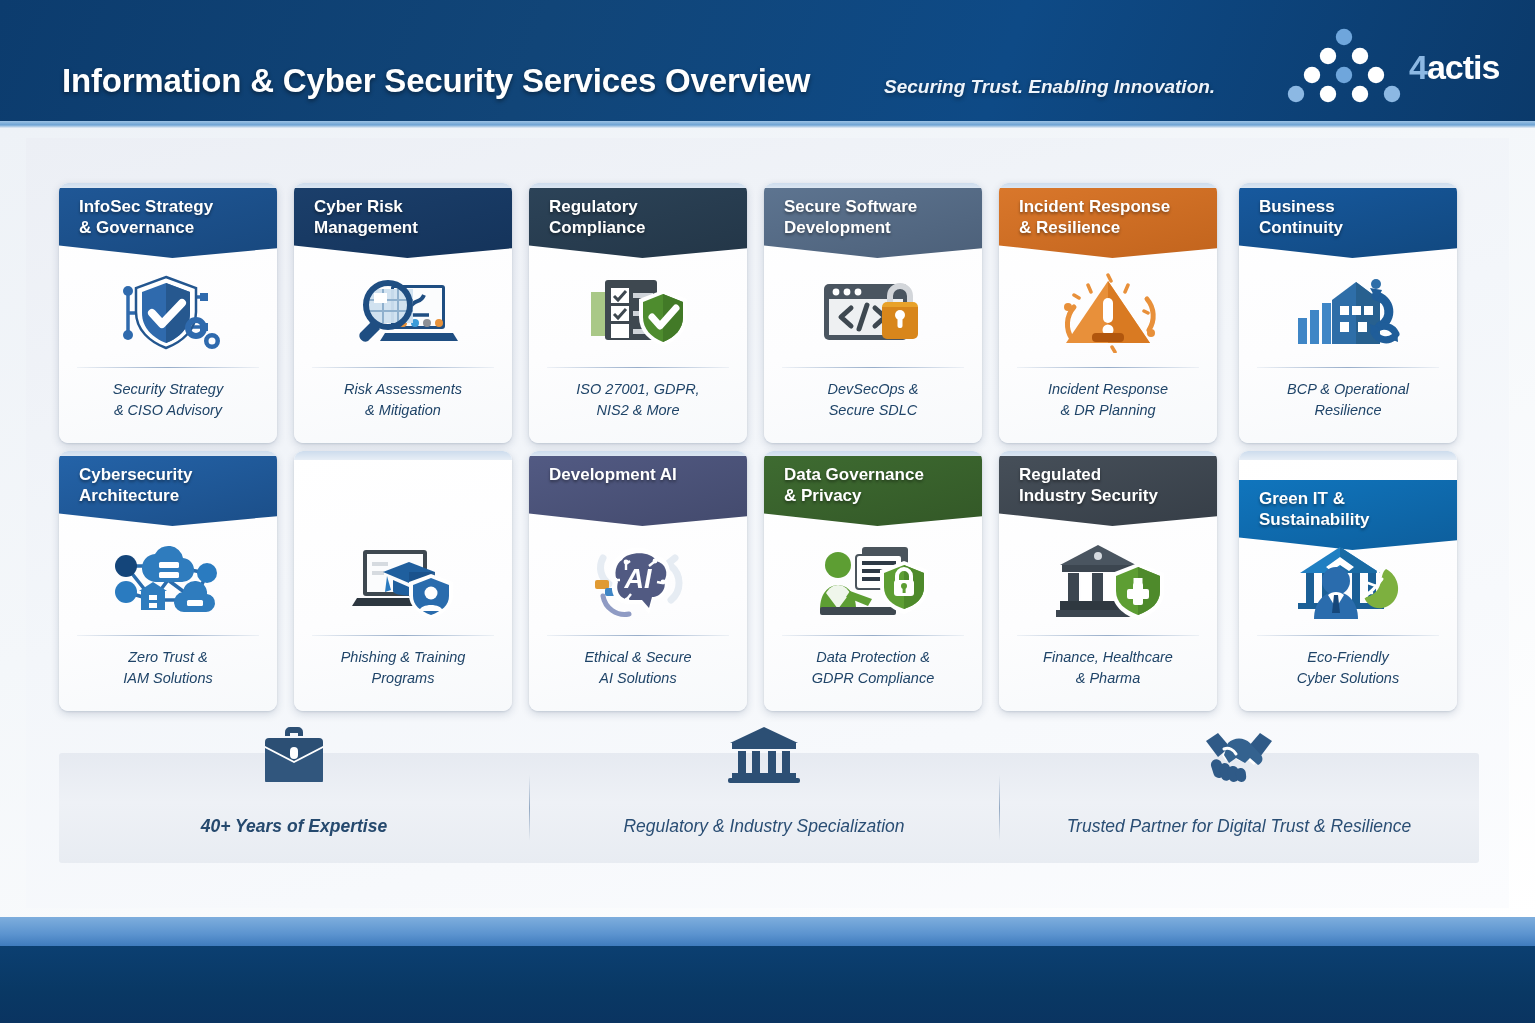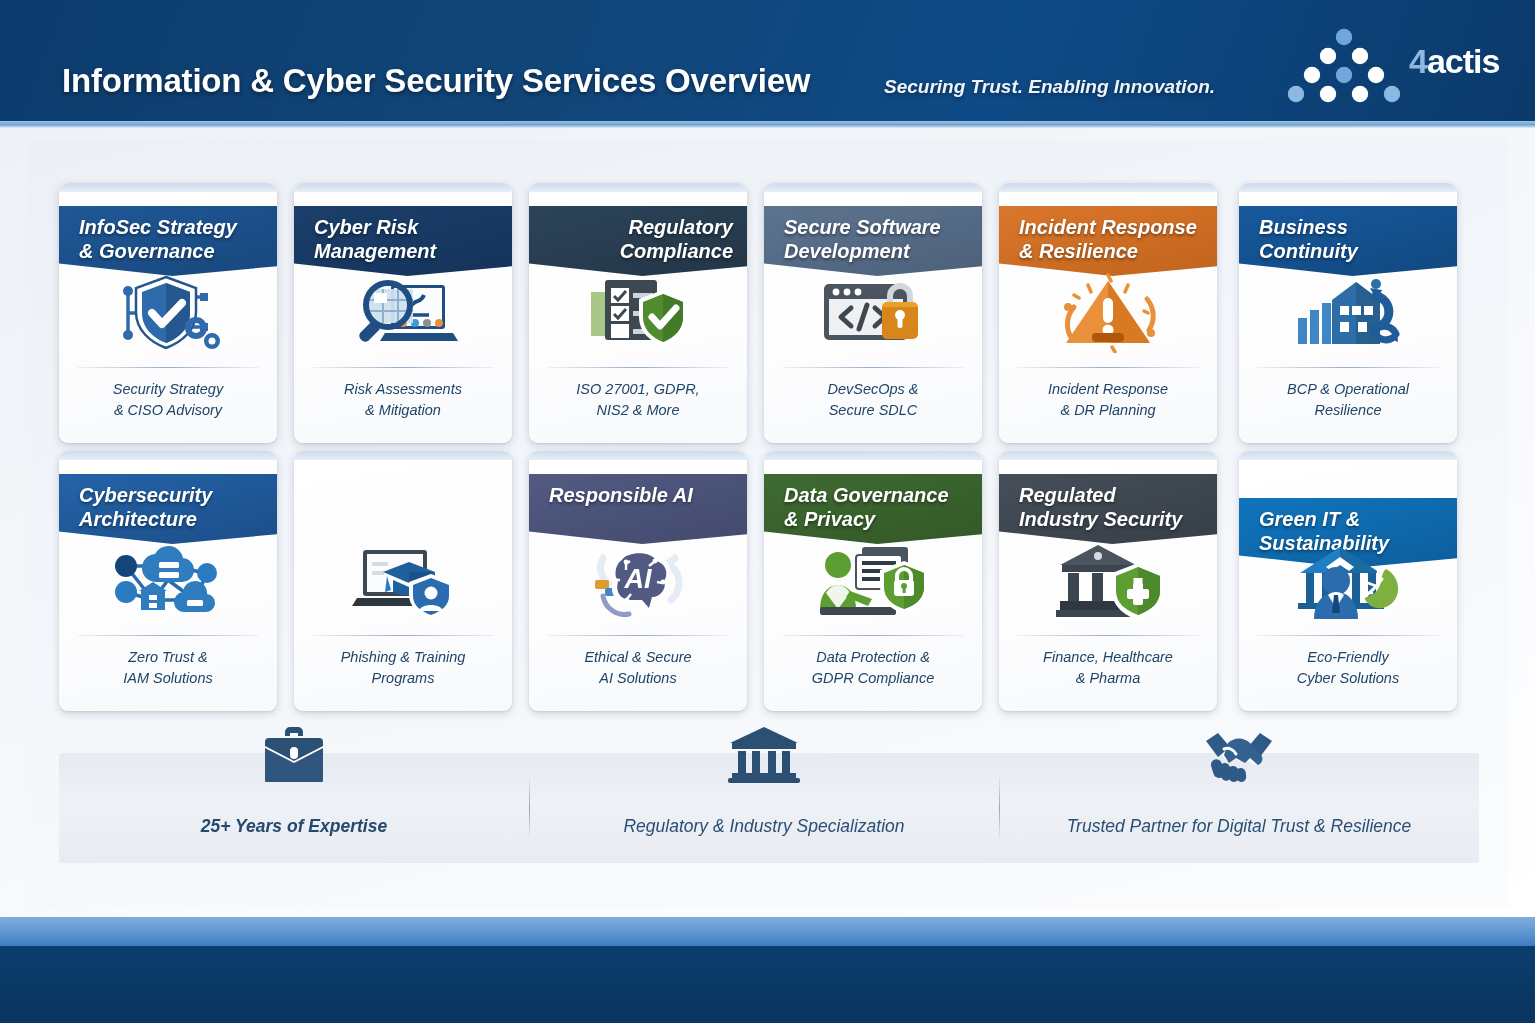--- a/index.html
+++ b/index.html
@@ -30,21 +30,21 @@
   }
   .hdr-tag {
     position:absolute; left:884px; top:76px;
     font-size:19px; font-style:italic; font-weight:bold; color:#eef4fb;
     text-shadow:0 2px 4px rgba(0,0,0,.4);
     white-space:nowrap;
   }
   .logo-wrap { position:absolute; left:1287px; top:26px; width:220px; height:80px; }
   .logo-dots { position:absolute; left:0; top:2px; width:115px; height:78px; }
   .logo-word {
-    position:absolute; left:122px; top:16px;
+    position:absolute; left:122px; top:22px;
     font-size:34px; font-weight:bold; color:#ffffff; letter-spacing:-1px;
   }
   .logo-word .four { color:#8cb8e3; }
 
   
   .panel {
     position:absolute; left:0; top:128px; width:1535px; height:795px;
     background:linear-gradient(160deg,#eef2f7 0%,#f4f7fa 40%,#ffffff 100%);
   }
   .panel-inner {
@@ -72,24 +72,24 @@
     background:linear-gradient(170deg,#ffffff 0%,#fdfdfe 60%,#f7f9fb 100%);
     border-radius:9px;
     box-shadow:0 3px 9px rgba(30,55,90,.17), 0 1px 2px rgba(30,55,90,.12);
     overflow:hidden;
   }
   .card .cap {
     position:absolute; left:0; top:0; width:100%; height:9px;
     background:linear-gradient(180deg,#cddced 0%,#e7eef6 100%);
   }
   .card-head {
-    position:absolute; left:0; top:23px; width:100%; height:70px;
+    position:absolute; left:0; top:5px; width:100%; height:70px;
     padding:9px 14px 0 20px;
     clip-path:polygon(0 0,100% 0,100% 86%,52% 100%,0 82%);
-    color:#ffffff; font-size:20px; font-weight:bold; font-style:italic;
+    color:#ffffff; font-size:17px; font-weight:bold; 
     line-height:1.22;
     text-shadow:0 2px 3px rgba(0,0,0,.4);
   }
   .card-icon {
     position:absolute; left:0; top:78px; width:100%; height:102px;
     display:flex; align-items:center; justify-content:center;
   }
   .card-icon svg { display:block; }
   .card-rule {
     position:absolute; left:18px; top:184px; width:182px; height:1px;
@@ -198,21 +198,21 @@
 <rect x="27" y="22" width="13" height="10" fill="#ffffff"></rect>
 <circle cx="41" cy="34" r="22" fill="none" stroke="#1f4e82" stroke-width="6"></circle>
 <path d="M25 50 13 62a6 6 0 0 0 8 8l12-12z" fill="#1f4e82"></path>
 </svg>
           </div>
           <div class="card-rule"></div>
           <div class="card-sub">Risk Assessments<br>&amp; Mitigation</div>
         </div>
         <div class="card" style="left: 470px;">
           <div class="cap"></div>
-          <div class="card-head" style="background: linear-gradient(165deg, rgb(44, 67, 88) 0%, rgb(35, 54, 71) 100%); text-align: right;">Regulatory<br>Compliance</div>
+          <div class="card-head" style="background: linear-gradient(165deg, rgb(44, 67, 88) 0%, rgb(35, 54, 71) 100%);">Regulatory<br>Compliance</div>
           <div class="card-icon">
             <svg width="110" height="80" viewBox="0 0 110 80">
 <rect x="8" y="20" width="16" height="44" fill="#a9c887"></rect>
 <rect x="22" y="8" width="52" height="60" rx="3" fill="#3e4850"></rect>
 <rect x="28" y="16" width="18" height="15" fill="#ffffff"></rect>
               <path d="M31 24l4 4 8-9" stroke="#3e4850" stroke-width="3" fill="none"></path>
 <rect x="28" y="34" width="18" height="15" fill="#ffffff"></rect>
               <path d="M31 42l4 4 8-9" stroke="#3e4850" stroke-width="3" fill="none"></path>
 <rect x="28" y="52" width="18" height="14" fill="#ffffff"></rect>
 <g fill="#cfd4d9">
@@ -353,21 +353,21 @@
 <path d="M84 38 102 45v11c0 9-7 15-18 19-11-4-18-10-18-19V45z" fill="#2a6cad"></path>
 <circle cx="84" cy="53" r="6.5" fill="#ffffff"></circle>
 <path d="M72 71c2-8 22-8 24 0z" fill="#ffffff"></path>
 </svg>
           </div>
           <div class="card-rule"></div>
           <div class="card-sub">Phishing &amp; Training<br>Programs</div>
         </div>
         <div class="card" style="left: 470px;">
           <div class="cap"></div>
-          <div class="card-head" style="background: linear-gradient(165deg, rgb(82, 90, 131) 0%, rgb(67, 74, 109) 100%);">Responsible AI</div>
+          <div class="card-head" style="background: linear-gradient(165deg, rgb(82, 90, 131) 0%, rgb(67, 74, 109) 100%);">Development AI</div>
           <div class="card-icon">
             <svg width="118" height="88" viewBox="0 0 118 88">
 <path d="M30 48a20 20 0 0 1-6-26" stroke="#e6ecf3" stroke-width="7" fill="none" stroke-linecap="round"></path>
 <path d="M92 30a22 22 0 0 1 0 34" stroke="#e6ecf3" stroke-width="7" fill="none" stroke-linecap="round"></path>
 <path d="M24 60a22 22 0 0 0 26 18" stroke="#8f9bc4" stroke-width="5" fill="none" stroke-linecap="round"></path>
 <path d="M96 22 86 30" stroke="#e6ecf3" stroke-width="7" stroke-linecap="round"></path>
 <rect x="16" y="44" width="14" height="9" rx="2" fill="#e09a33"></rect>
 <rect x="26" y="52" width="10" height="8" rx="2" fill="#3f86c6"></rect>
 <path d="M40 20c6-11 32-11 38 0 12 2 16 16 10 24 4 10-4 20-14 20l-4 14-8-10h-12c-12 0-20-10-16-22-6-8-2-22 6-26z" fill="#ffffff"></path>
 <path d="M43 24c6-9 30-9 34 1 10 2 13 13 8 20 3 8-4 16-12 16l-3 11-7-8H52c-10 0-16-8-13-18-5-7-2-19 4-22z" fill="#515a82"></path>
@@ -481,21 +481,21 @@
       <div class="stat" style="left: 0px; width: 470px;">
         <div class="stat-icon">
           <svg width="62" height="56" viewBox="0 0 62 56">
 <path d="M22 10V6a5 5 0 0 1 5-5h8a5 5 0 0 1 5 5v4h-5V7H27v3z" fill="#2c4f74"></path>
 <rect x="2" y="12" width="58" height="42" rx="4" fill="#2c4f74"></rect>
 <path d="M2 20l29 15 29-15v8L31 43 2 28z" fill="#ffffff"></path>
 <path d="M2 22l29 15 29-15v32a4 4 0 0 1-4 4H6a4 4 0 0 1-4-4z" fill="#31567d"></path>
 <rect x="27" y="21" width="8" height="12" rx="4" fill="#ffffff"></rect>
 </svg>
         </div>
-        <div class="stat-label">25+ Years of Expertise</div>
+        <div class="stat-label">40+ Years of Expertise</div>
       </div>
       <div class="stat" style="left: 470px; width: 470px;">
         <div class="stat-icon">
           <svg width="72" height="58" viewBox="0 0 72 58">
 <path d="M2 18 36 2l34 16z" fill="#2c4f74"></path>
 <rect x="4" y="18" width="64" height="6" fill="#2c4f74"></rect>
 <g fill="#2c4f74">
               <rect x="10" y="26" width="8" height="22"></rect>
               <rect x="24" y="26" width="8" height="22"></rect>
               <rect x="40" y="26" width="8" height="22"></rect>

